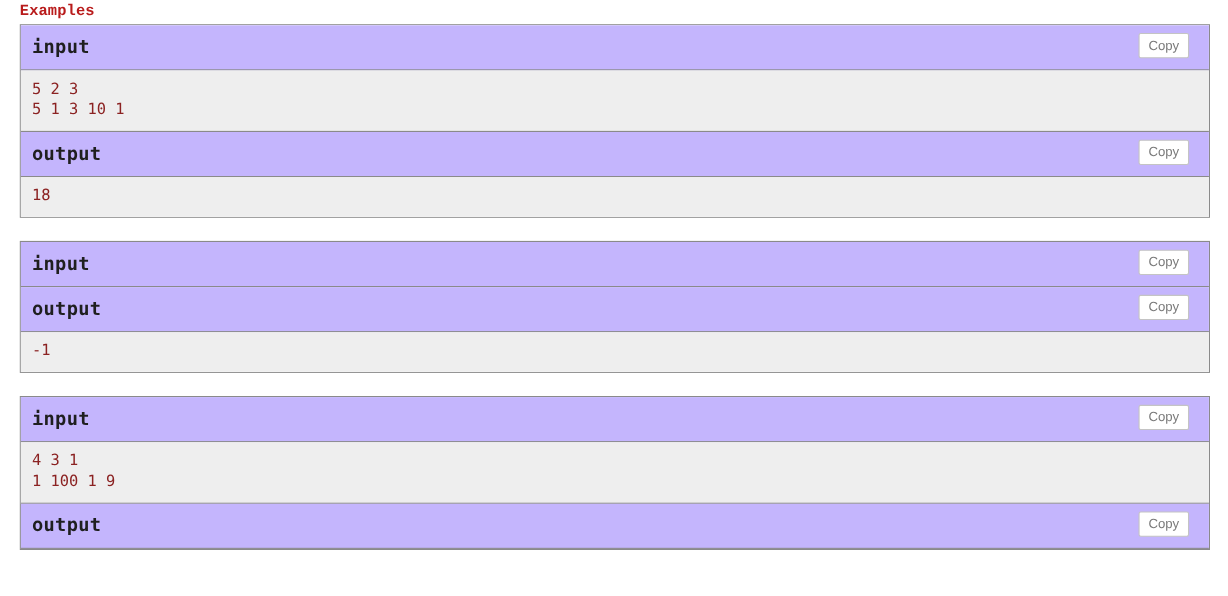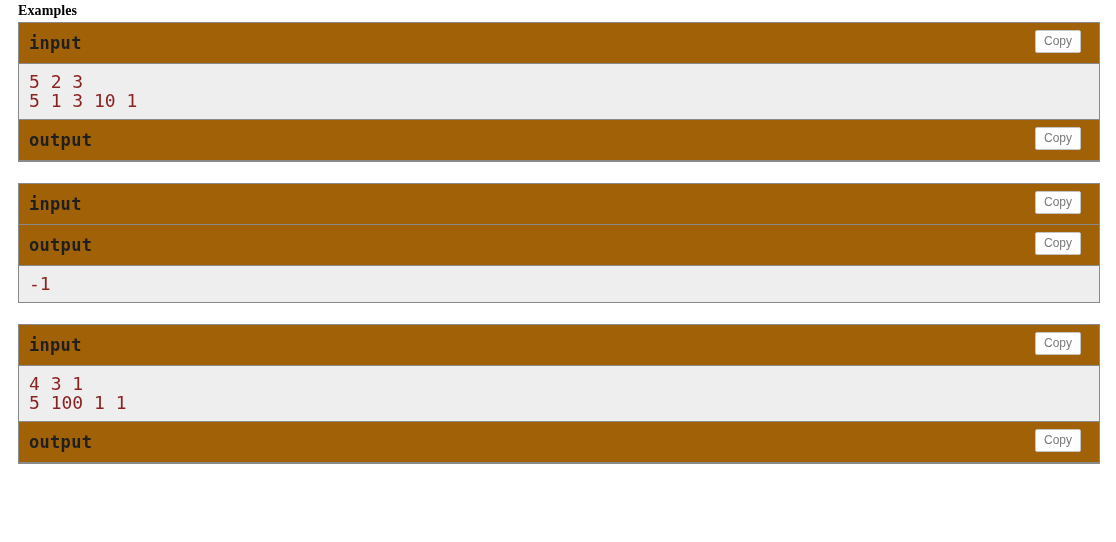--- a/index.html
+++ b/index.html
@@ -15,24 +15,24 @@
   }
 
   .examples-root {
     position: absolute;
     left: 0;
     top: 0;
     width: 1116px;
   }
 
   .section-title {
-    font-family: Liberation Serif, serif;
+    font-family: Liberation Mono, monospace;
     font-size: 14px;
     font-weight: bold;
-    color: #000000;
+    color: #b91c1c;
     padding: 0 0 0 18px;
     margin: 0;
     line-height: 22px;
     height: 22px;
     letter-spacing: 0.1px;
   }
 
   .examples-list {
     margin: 0;
     padding: 0;
@@ -56,30 +56,30 @@
   }
 
   .io-title {
     font-family: "DejaVu Sans Mono", "Liberation Mono", monospace;
     font-size: 17px;
     font-weight: bold;
     color: #1f1f1f;
     line-height: 20px;
     padding: 10px 0 10px 10px;
     margin: 0;
-    background: #a16207;
+    background: #c4b5fd;
     border-bottom: 1px solid #8a8a8a;
     height: 20px;
     box-sizing: content-box;
     letter-spacing: 0.3px;
   }
 
   .io-pre {
     font-family: "DejaVu Sans Mono", "Liberation Mono", monospace;
-    font-size: 18px;
+    font-size: 14px;
     line-height: 19px;
     color: #8b2222;
     background: #eeeeee;
     margin: 0;
     padding: 8px 0 9px 10px;
     white-space: pre;
     overflow: hidden;
     border-bottom: 1px solid #8a8a8a;
   }
   .io-block:last-child .io-pre {
@@ -114,41 +114,42 @@
     <div class="sample-test">
       <div class="io-block">
         <div class="io-title">input</div>
         <div class="copy-btn">Copy</div>
         <pre class="io-pre">5 2 3
 5 1 3 10 1</pre>
       </div>
       <div class="io-block">
         <div class="io-title">output</div>
         <div class="copy-btn">Copy</div>
+        <pre class="io-pre">18</pre>
       </div>
     </div>
 
     <div class="sample-test">
       <div class="io-block">
         <div class="io-title">input</div>
         <div class="copy-btn">Copy</div>
       </div>
       <div class="io-block">
         <div class="io-title">output</div>
         <div class="copy-btn">Copy</div>
         <pre class="io-pre">-1</pre>
       </div>
     </div>
 
     <div class="sample-test">
       <div class="io-block">
         <div class="io-title">input</div>
         <div class="copy-btn">Copy</div>
         <pre class="io-pre">4 3 1
-5 100 1 1</pre>
+1 100 1 9</pre>
       </div>
       <div class="io-block">
         <div class="io-title">output</div>
         <div class="copy-btn">Copy</div>
 
       </div>
     </div>
 
   </div>
 </div>

